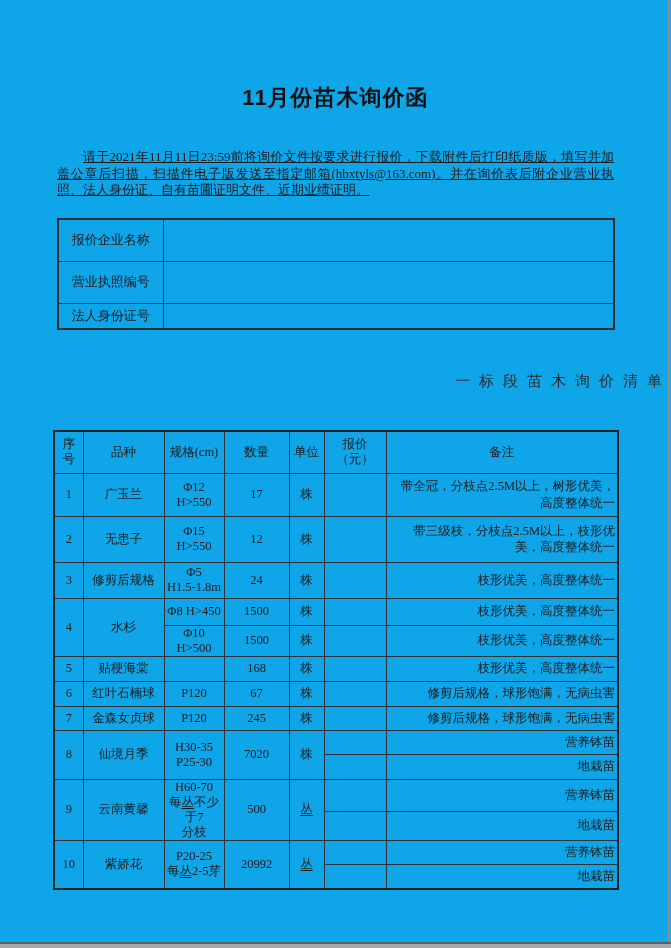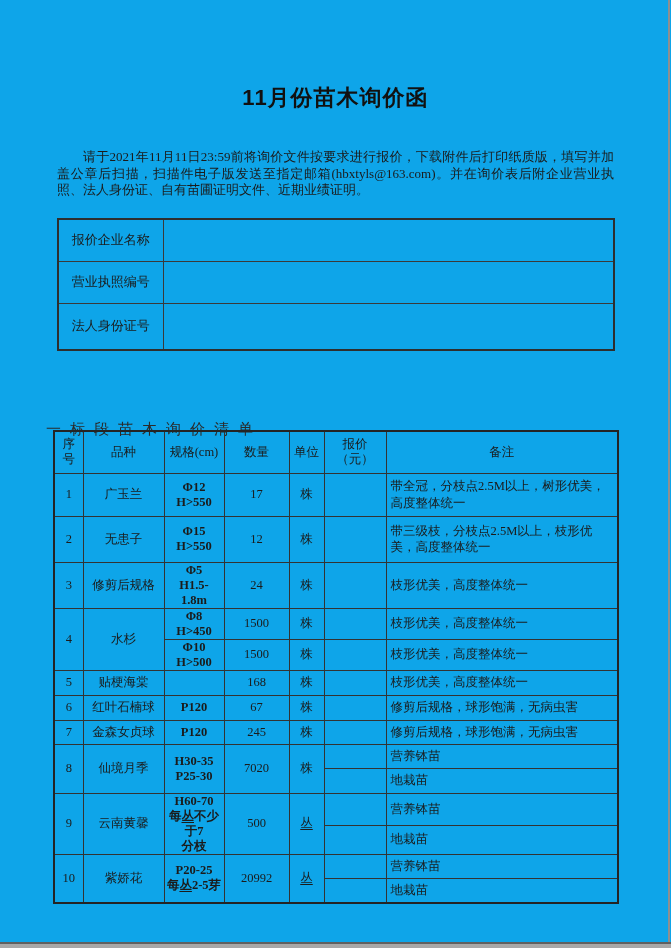--- a/index.html
+++ b/index.html
@@ -9,42 +9,42 @@
     overflow:hidden; color:#1b1b1b;
     font-family:"Liberation Serif","DejaVu Serif",serif;
   }
   .doc-title {
     position:absolute; top:83px; left:0; right:0; text-align:center;
     font-family:"Liberation Sans","DejaVu Sans",sans-serif;
     font-weight:700; font-size:22px; letter-spacing:1px; color:#111;
   }
   .intro {
     position:absolute; top:149px; left:57px; width:557px;
-    font-size:13px; line-height:16.5px; text-align:justify; text-indent:26px;
+    font-size:13px; line-height:16.5px; text-align:justify; text-indent:26px;text-decoration:underline;
   }
   table { border-collapse:collapse; table-layout:fixed; }
   .form-table {
     position:absolute; top:218px; left:57px; width:556px;
     border:2px solid #2e2e2e;
   }
   .form-table td { border:1px solid #3a3a3a; font-size:13px; text-align:center; vertical-align:middle; }
   .section-title {
-    position:absolute; top:420px; left:0; right:0; padding-left:46px;
-    text-align:left; font-size:15px; letter-spacing:9px; color:#2a2a2a;
+    position:absolute; top:372px; left:0; right:0; padding-left:46px;
+    text-align:right; font-size:15px; letter-spacing:9px; color:#2a2a2a;
   }
   .inq-table {
     position:absolute; top:430px; left:53px; width:564px;
     border:2px solid #242424;
   }
   .inq-table td {
     border:1px solid #333; font-size:12.5px; text-align:center;
     vertical-align:middle; padding:0 2px; line-height:15px;
   }
-  .inq-table td.remark { text-align:left; padding-left:4px; line-height:16.5px; }
-  .spec { white-space:pre-line;font-weight:bold; }
+  .inq-table td.remark { text-align:right; padding-left:4px; line-height:16.5px; }
+  .spec { white-space:pre-line; }
   .u { text-decoration:underline; text-underline-offset:2px; }
   .scan-edge-right { position:absolute; top:0; right:1px; width:2px; height:948px; background:#8f8f8f; }
   .scan-edge-bottom-dark { position:absolute; left:0; bottom:4px; width:100%; height:2px; background:#606060; }
   .scan-edge-bottom-light { position:absolute; left:0; bottom:0; width:100%; height:4px; background:#a8a8a8; }
 </style>
 </head>
 <body>
 
 <div id="page">
 
@@ -60,21 +60,21 @@
       </colgroup>
     <tbody>
         <tr style="height:42px">
       <td>报价企业名称</td>
       <td colspan="2"></td>
     </tr>
     <tr style="height:42px">
       <td>营业执照编号</td>
       <td colspan="2"></td>
     </tr>
-    <tr style="height:47px">
+    <tr style="height:26px">
       <td>法人身份证号</td>
       <td colspan="2"></td>
     </tr>
   </tbody>
     </table>
 
   <div class="section-title">一标段苗木询价清单</div>
 
   <table class="inq-table">
     <colgroup>

